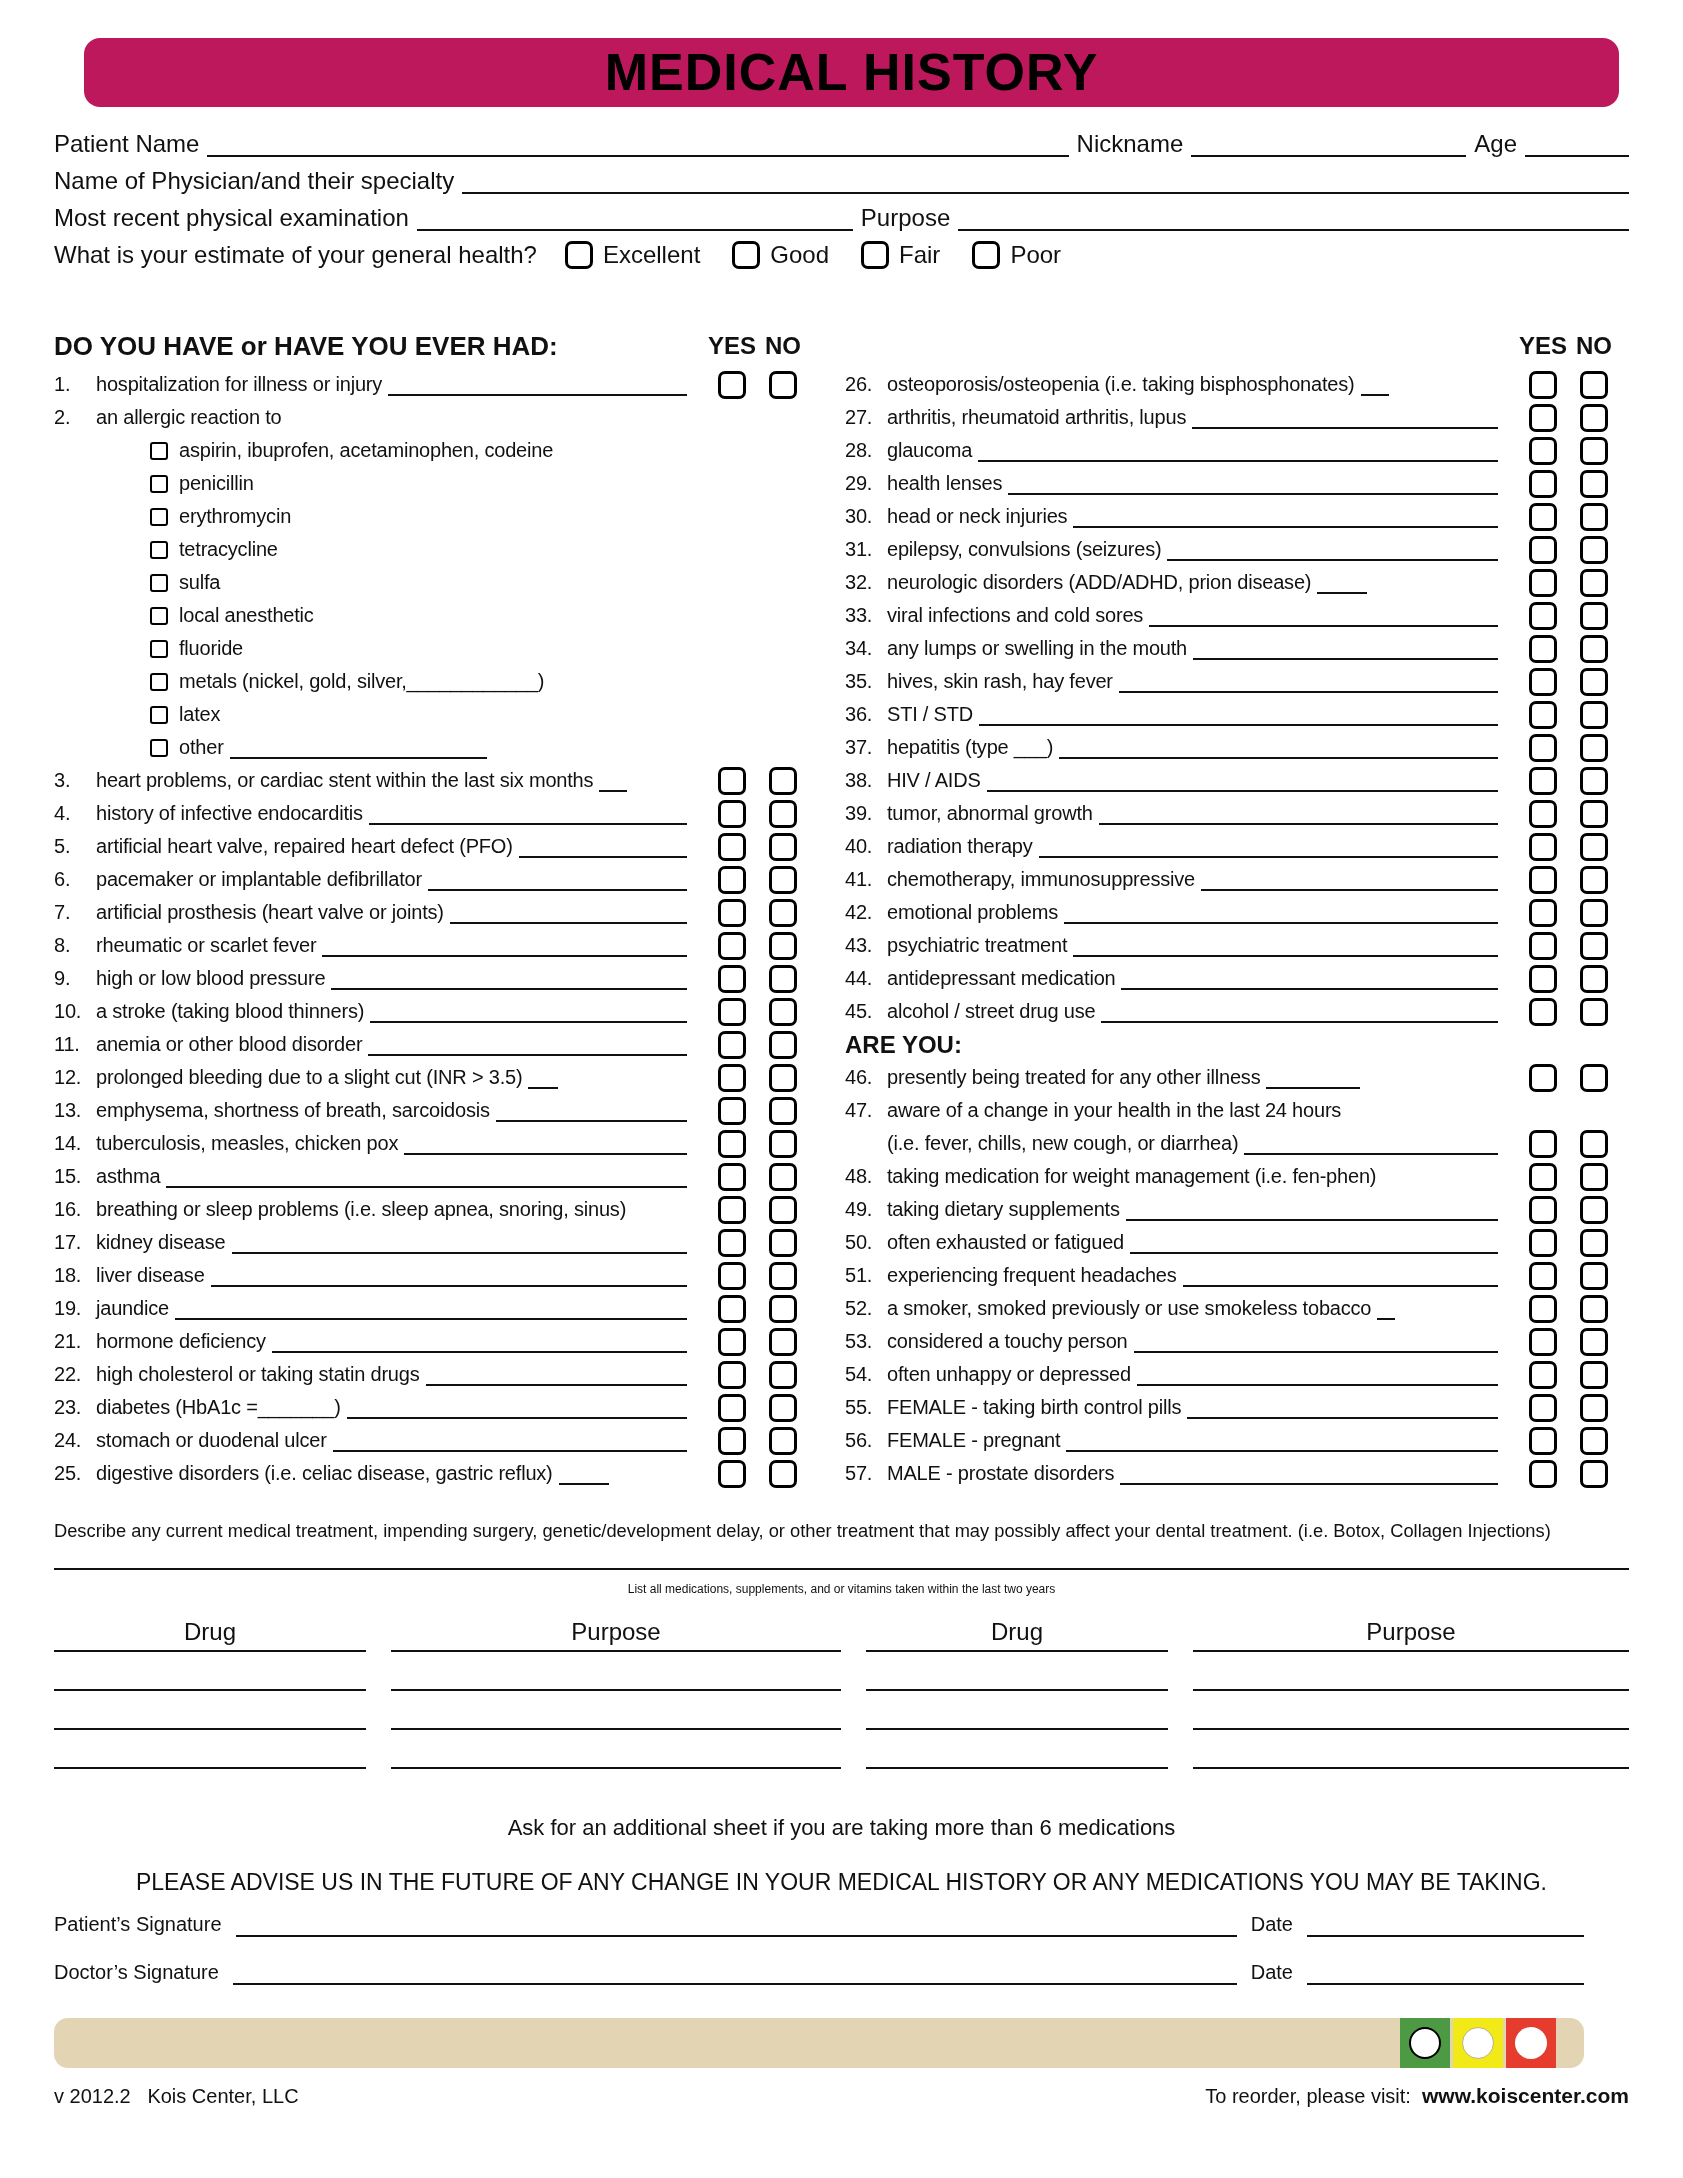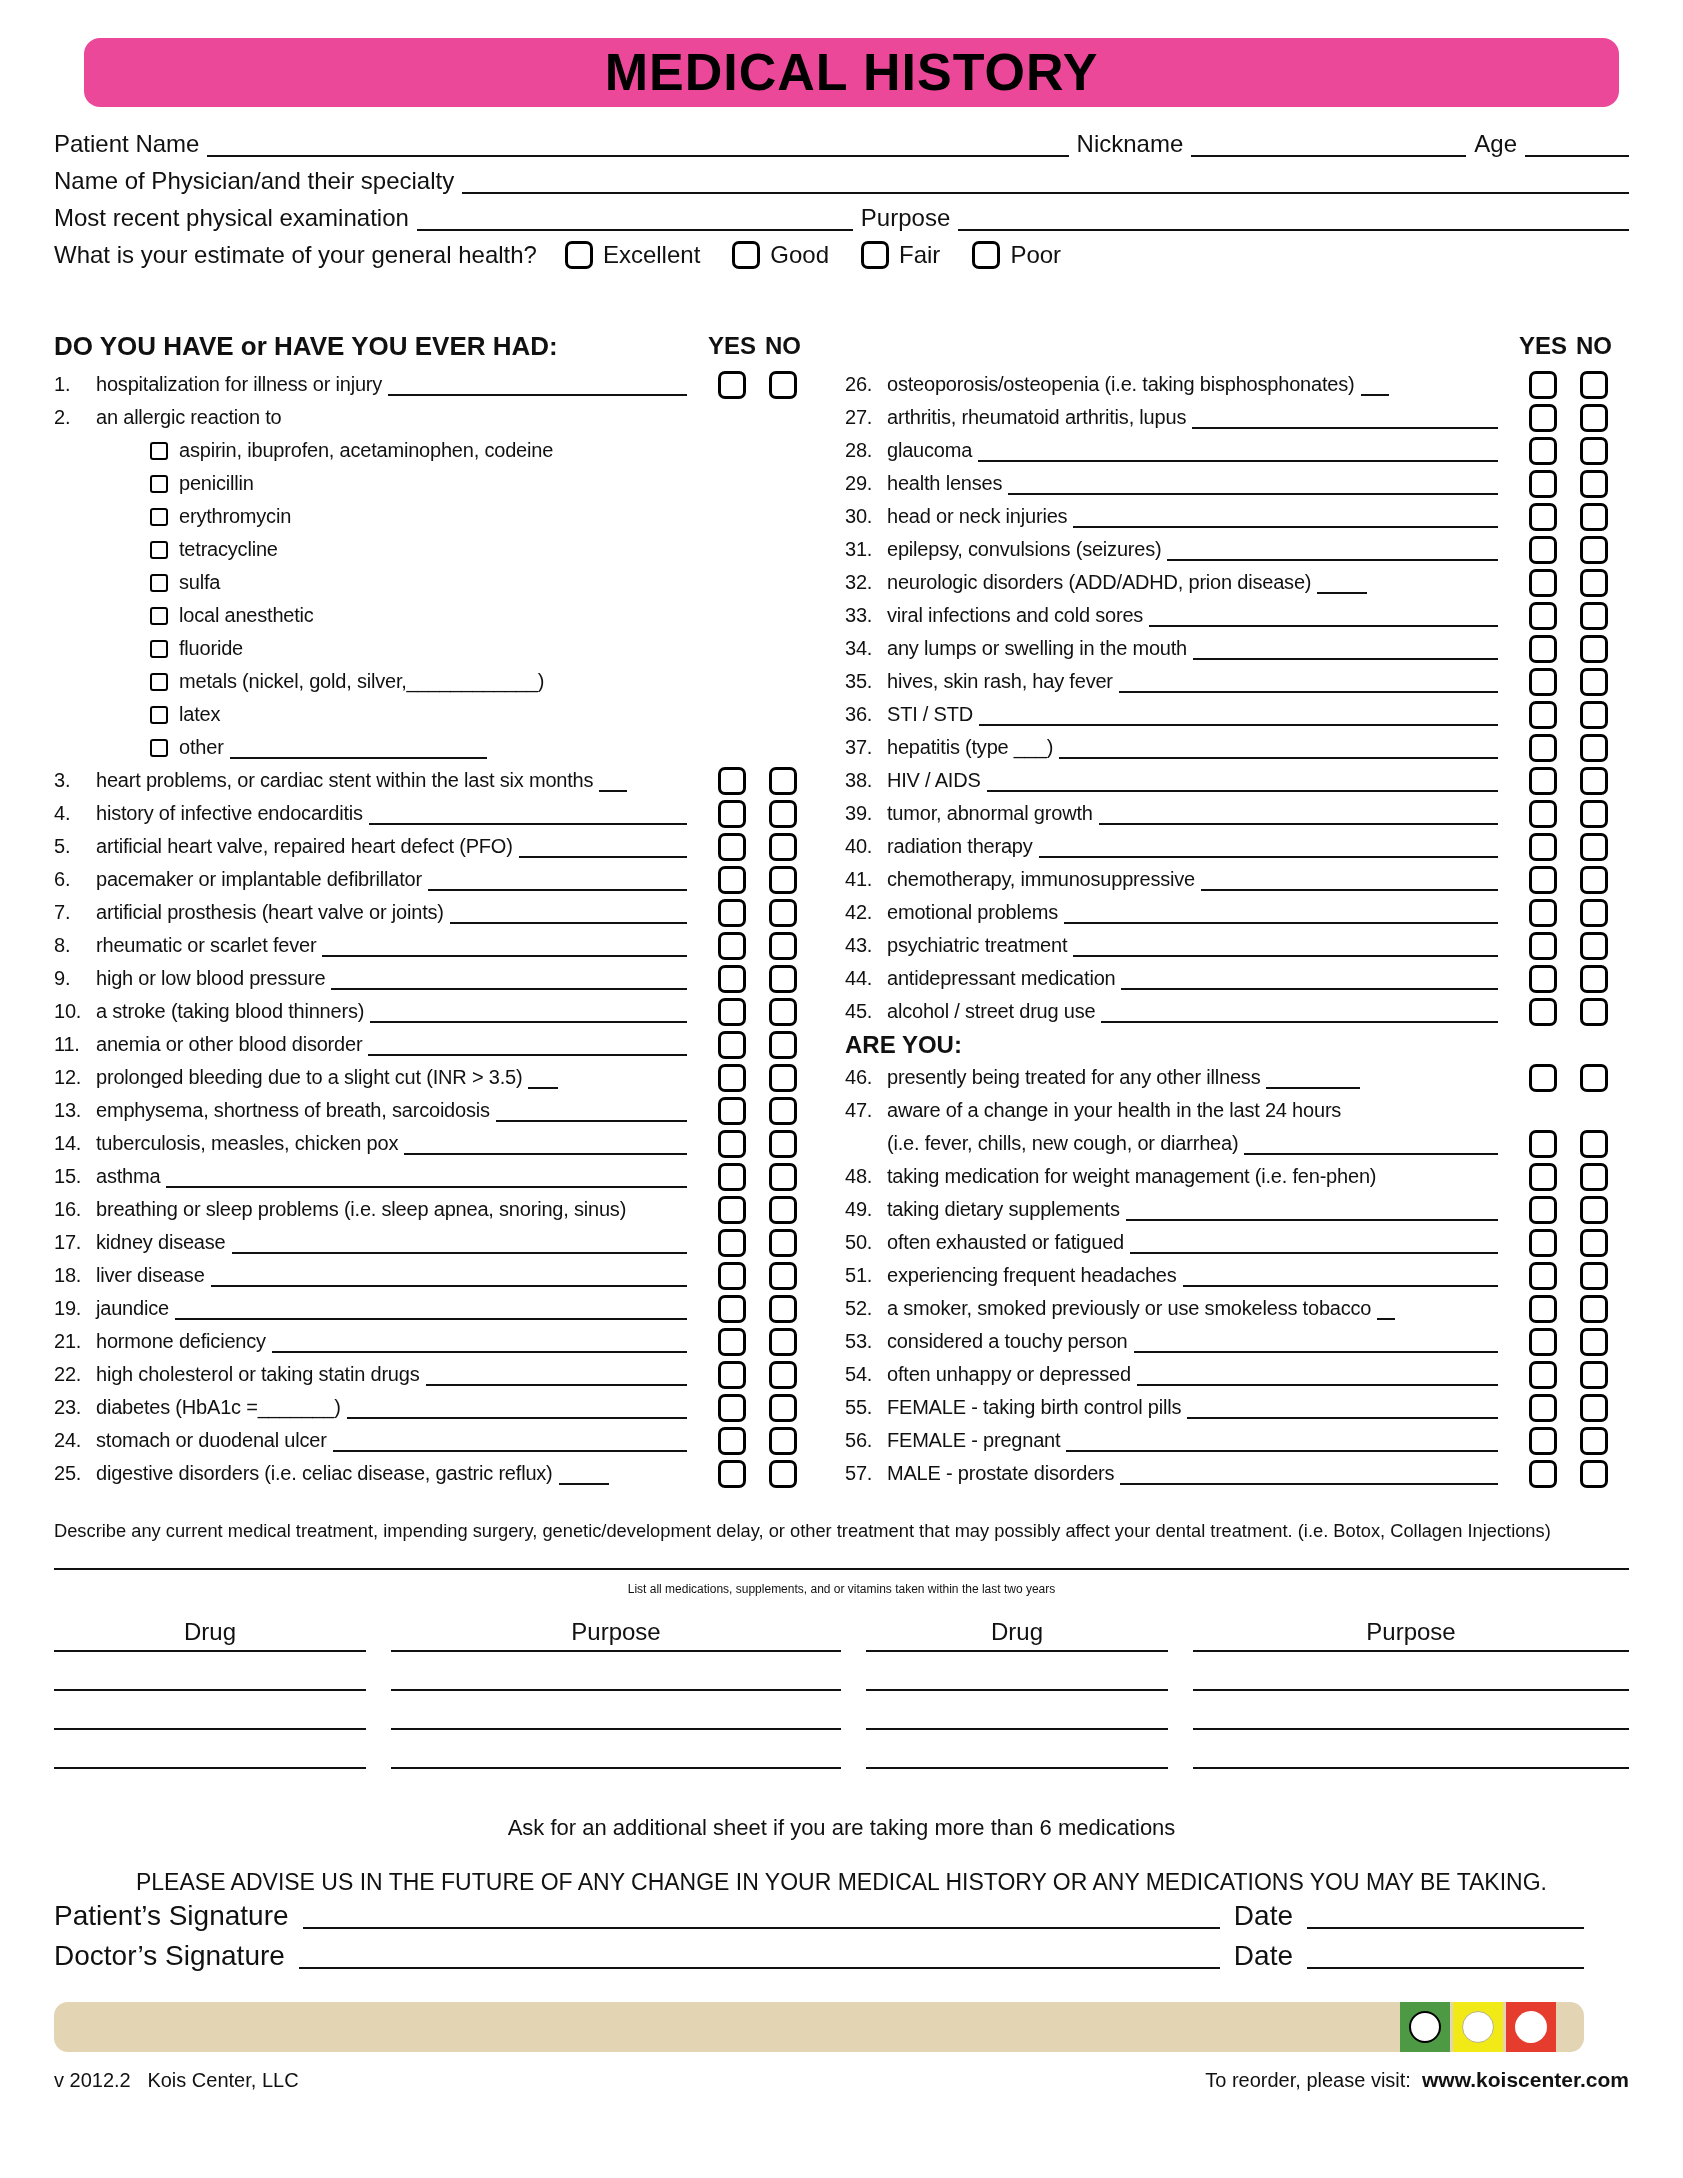--- a/index.html
+++ b/index.html
@@ -48,21 +48,21 @@
   .treat-note{margin-top:30px;font-size:18.3px;white-space:nowrap;}
   .treat-line{height:26px;border-bottom:2px solid #111;}
   .list-note{margin-top:12px;text-align:center;font-size:12px;}
   .med-table{margin-top:22px;display:flex;justify-content:space-between;}
   .med-col{flex:none;}
   .med-c1{width:312px;}.med-c2{width:450px;}.med-c3{width:302px;}.med-c4{width:436px;}
   .med-header{height:32px;border-bottom:2.5px solid #111;text-align:center;font-size:24px;}
   .med-line{height:37px;border-bottom:2.5px solid #111;}
   .ask-note{margin-top:46px;text-align:center;font-size:22px;}
   .advisory{margin-top:28px;text-align:center;font-size:23px;font-weight:normal;white-space:nowrap;}
-  .sig-row{display:flex;align-items:center;height:40px;font-size:28px;padding-right:45px;white-space:nowrap;}
+  .sig-row{display:flex;align-items:center;height:40px;font-size:20px;margin-top:8px;padding-right:45px;white-space:nowrap;}
   .sig-row:first-of-type{margin-top:24px;}
   .sig-line{flex:1;height:24px;border-bottom:2px solid #111;margin:0 14px;}
   .date-line{flex:none;width:277px;height:24px;border-bottom:2px solid #111;margin-left:14px;}
   
   .bottom-banner{
     margin-top:26px;margin-right:45px;height:50px;border-radius:14px;
     background:#e3d4b4;position:relative;
   }
   .logo-squares{position:absolute;right:28px;top:0;height:50px;display:flex;gap:3px;}
   .sq{width:50px;height:50px;display:flex;align-items:center;justify-content:center;}
@@ -70,21 +70,21 @@
   .sq.green .circle{border:2.5px solid #000;}
   .sq.yellow .circle{border:1px solid #b9b27a;}
   .footer{margin-top:16px;display:flex;justify-content:space-between;align-items:baseline;font-size:20px;}
   .footer .reorder b{font-size:21px;}
 </style>
 </head>
 <body>
 
 <div class="page">
 
-  <div class="title-banner" style="background: #ec4899; margin-left: 30px;">
+  <div class="title-banner" style="background: #be185d; margin-left: 30px;">
     <h1>MEDICAL HISTORY</h1>
   </div>
 
   <div class="hdr-block">
     <div class="hdr-row">
       <span class="lbl">Patient Name</span>
       <span class="hline fill"></span>
       <span class="lbl">Nickname</span>
       <span class="hline" style="width:275px"></span>
       <span class="lbl">Age</span>

